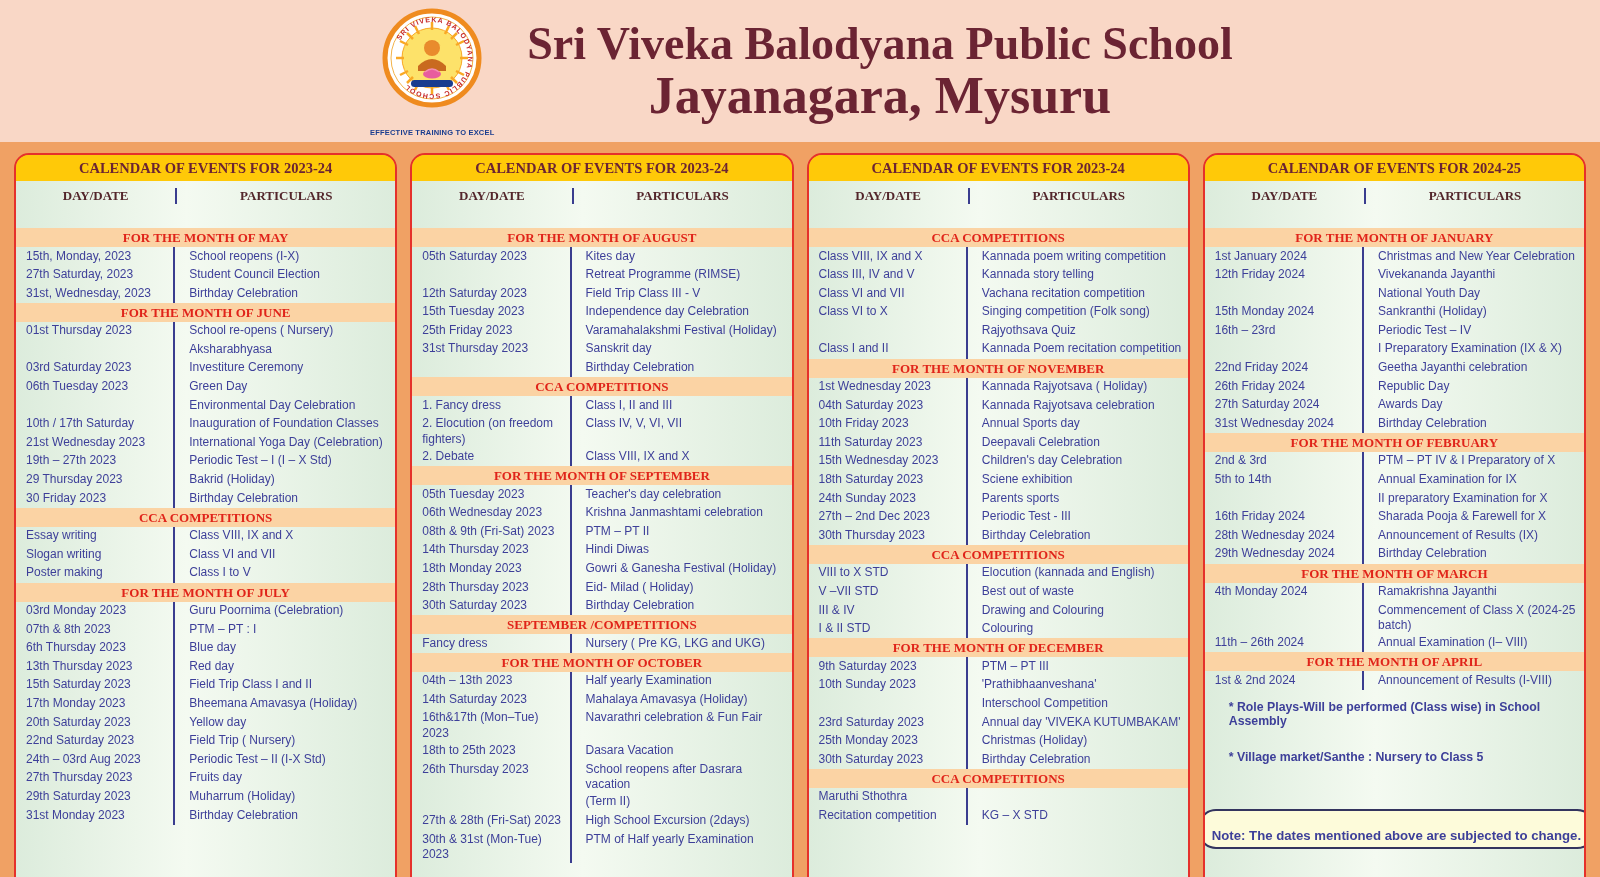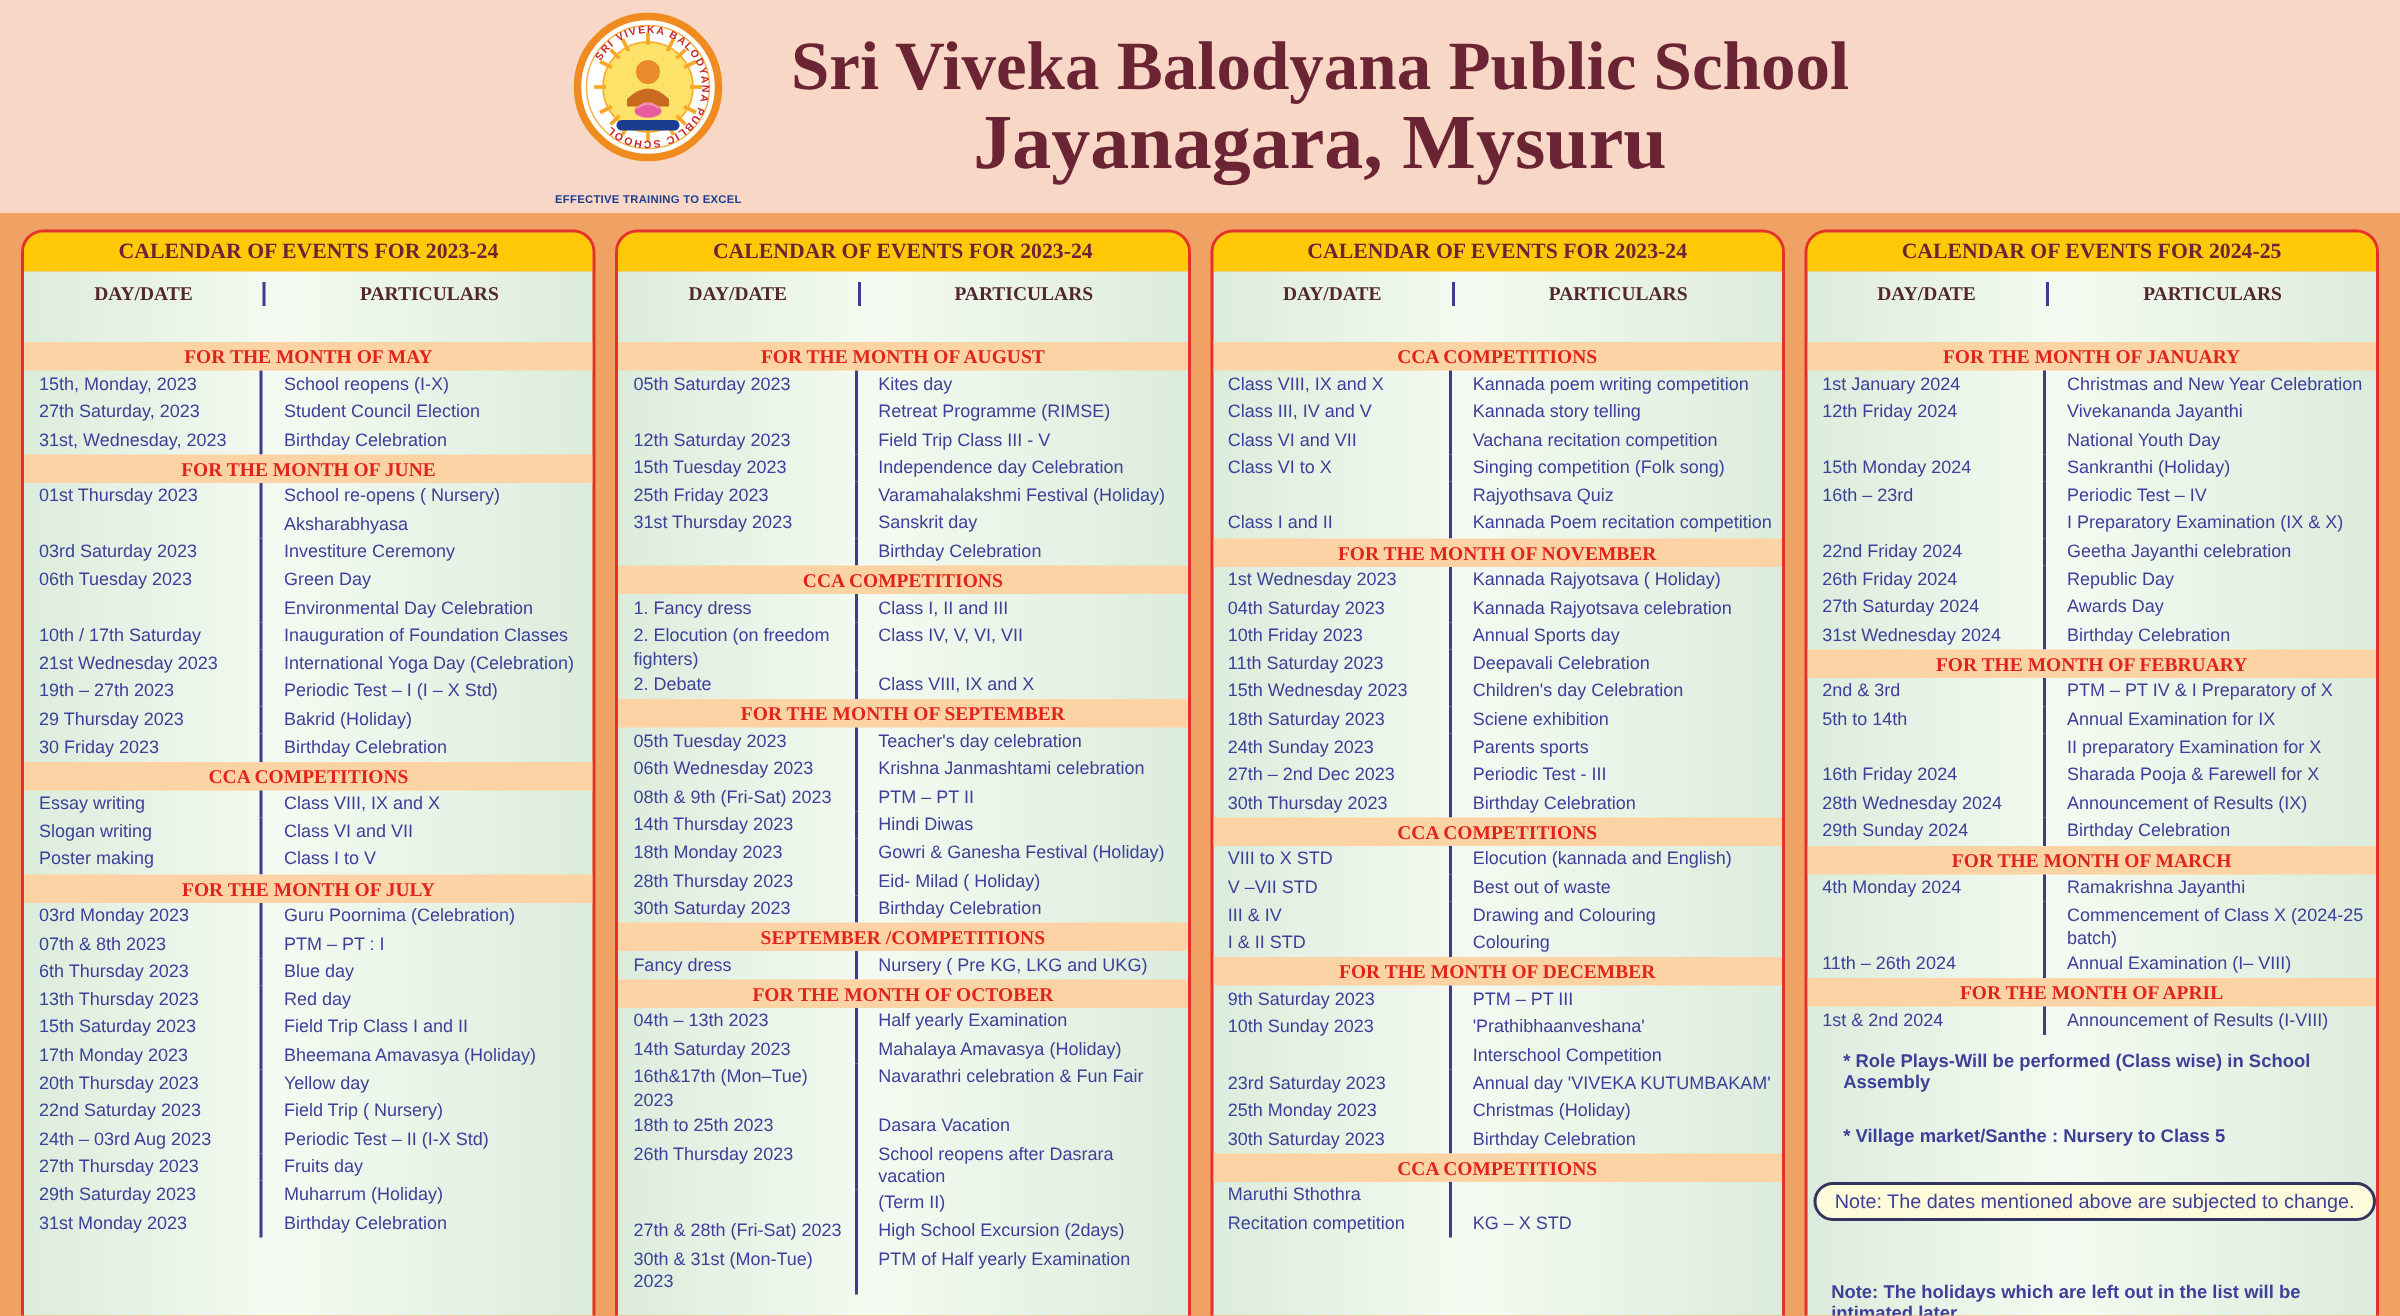--- a/index.html
+++ b/index.html
@@ -54,23 +54,23 @@
     font-size:13px; text-align:center; padding:2px 0 1px;
   }
   .row { display:flex; align-items:stretch; min-height:18.6px; font-size:12px; color:#3d3f99; }
   .row .c1 { width:42%; box-sizing:border-box; padding:1.5px 4px 0 10px; border-right:2px solid #3a3d8f; line-height:1.3; }
   .row .c2 { flex:1; box-sizing:border-box; padding:1.5px 4px 0 14px; line-height:1.3; }
   .panel-foot { height:13px; background:#f6a73c; }
   
   .notes { display:flex; flex-direction:column; gap:22px; padding:10px 12px 8px 16px; color:#3d3f99; }
   .bullet { font-weight:bold; font-size:12.3px; padding-left:8px; }
   .pill {
-    align-self:center; margin-top:2px;
+    align-self:center; margin-top:23px;
     background:#fdfbda; border:2px solid #34345e; border-radius:18px;
-    padding:3px 12px 4px; font-size:13.2px; white-space:nowrap;
+    padding:17px 12px 4px; font-size:13.2px; white-space:nowrap;font-weight:bold;
   }
   .note-footer { font-weight:bold; font-size:12.3px; margin-top:18px; }
   
   .bottom-strip { height:25px; background:#f9d9cc; }
 </style>
 </head>
 <body>
 
 <div class="header">
   <div class="logo-wrap">
@@ -212,21 +212,21 @@
           </div>
           <div class="row">
             <div class="c1">15th Saturday 2023</div>
             <div class="c2">Field Trip Class I and II</div>
           </div>
           <div class="row">
             <div class="c1">17th Monday 2023</div>
             <div class="c2">Bheemana Amavasya (Holiday)</div>
           </div>
           <div class="row">
-            <div class="c1">20th Thursday 2023</div>
+            <div class="c1">20th Saturday 2023</div>
             <div class="c2">Yellow day</div>
           </div>
           <div class="row">
             <div class="c1">22nd Saturday 2023</div>
             <div class="c2">Field Trip ( Nursery)</div>
           </div>
           <div class="row">
             <div class="c1">24th – 03rd Aug 2023</div>
             <div class="c2">Periodic Test – II (I-X Std)</div>
           </div>
@@ -550,21 +550,21 @@
           </div>
           <div class="row">
             <div class="c1">16th Friday 2024</div>
             <div class="c2">Sharada Pooja &amp; Farewell for X</div>
           </div>
           <div class="row">
             <div class="c1">28th Wednesday 2024</div>
             <div class="c2">Announcement of Results (IX)</div>
           </div>
           <div class="row">
-            <div class="c1">29th Sunday 2024</div>
+            <div class="c1">29th Wednesday 2024</div>
             <div class="c2">Birthday Celebration</div>
           </div>
           <div class="band">FOR THE MONTH OF MARCH</div>
           <div class="row">
             <div class="c1">4th Monday 2024</div>
             <div class="c2">Ramakrishna Jayanthi</div>
           </div>
           <div class="row">
             <div class="c1"></div>
             <div class="c2">Commencement of Class X (2024-25 batch)</div>

